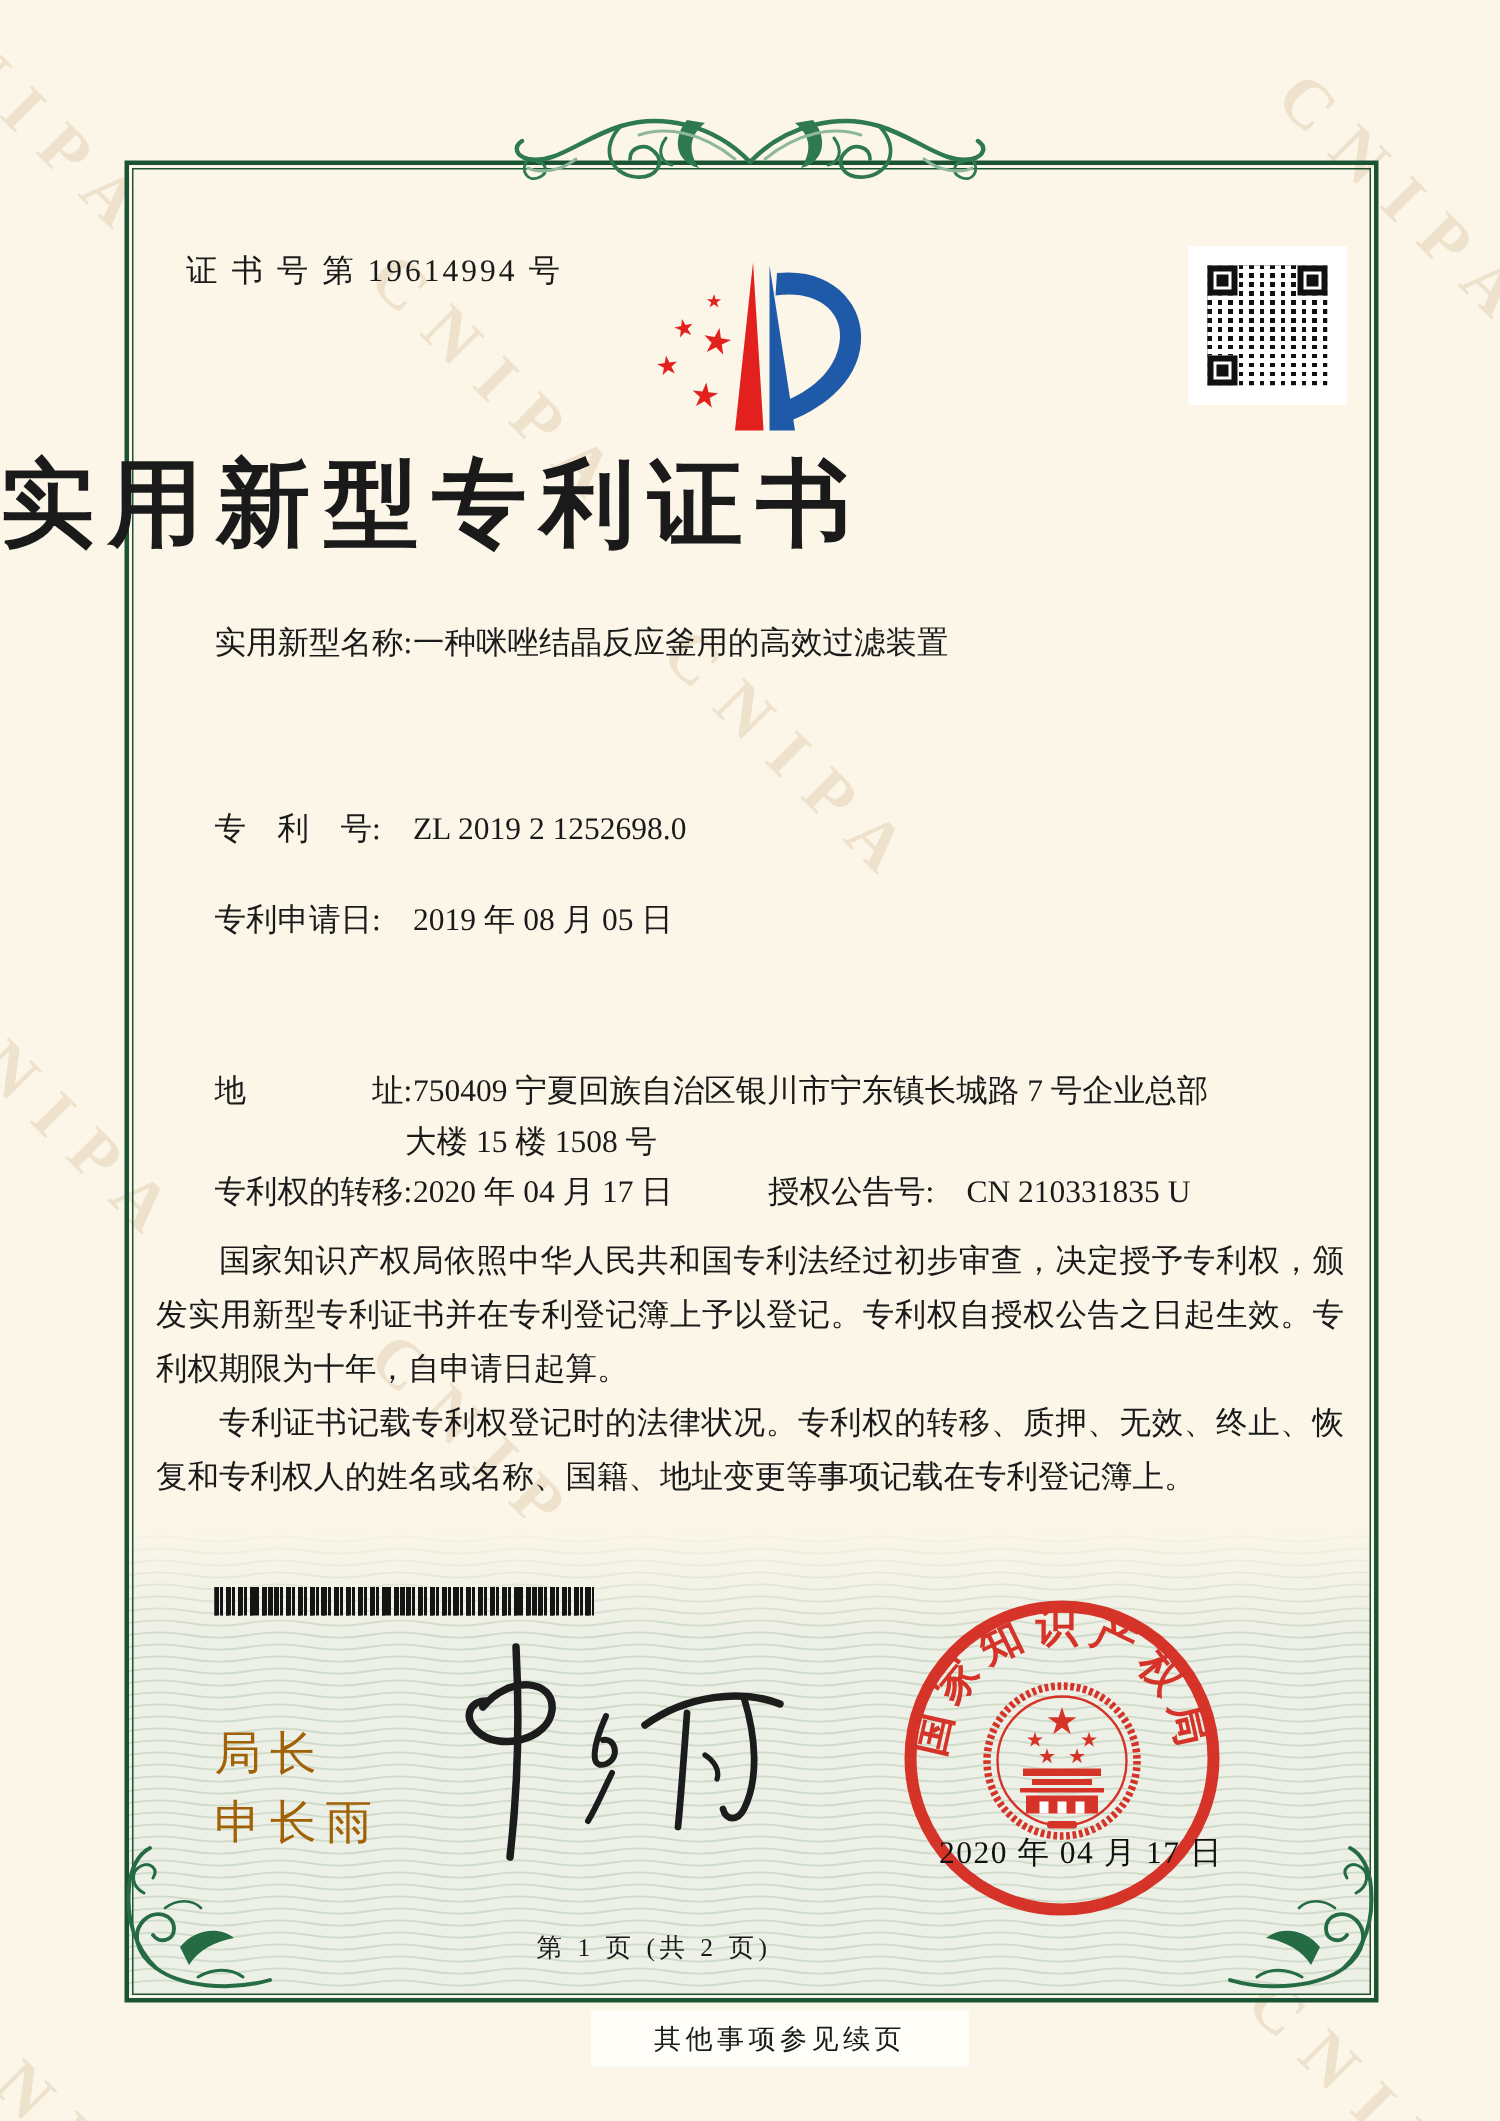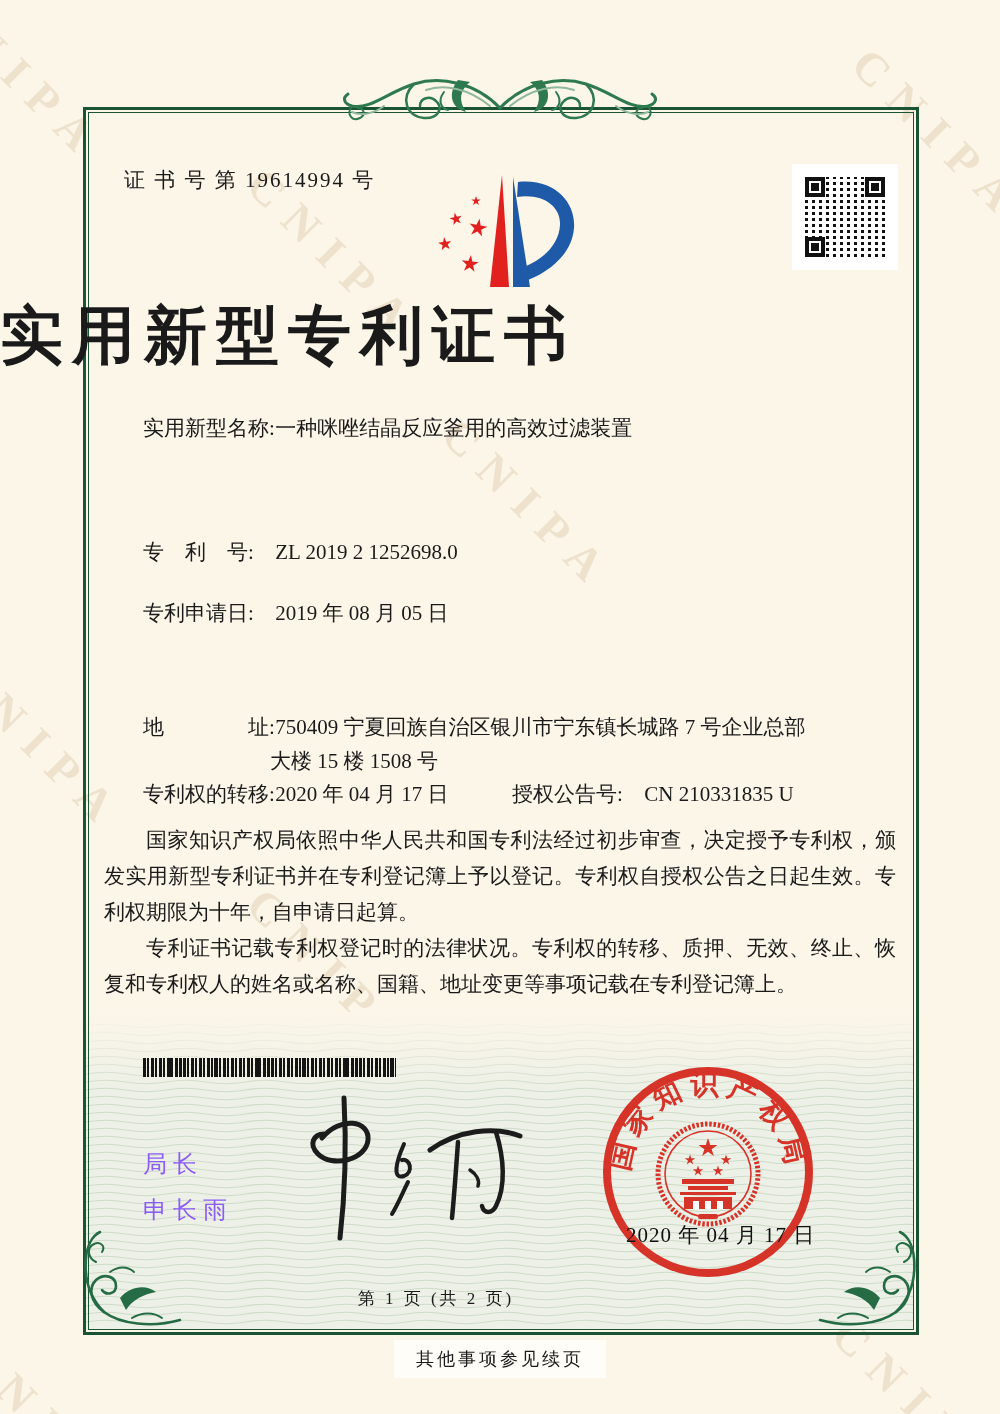--- a/index.html
+++ b/index.html
@@ -44,29 +44,29 @@
   
   .paras{position:absolute;left:104px;top:822px;width:792px;z-index:2;
     font-size:21px;line-height:36px;text-align:justify;}
   .paras p{margin:0;text-indent:2em;}
   
   .barcode{position:absolute;left:143px;top:1058px;width:253px;height:19px;z-index:2;
     background:
       repeating-linear-gradient(90deg,#141414 0 2px,transparent 2px 4px),
       repeating-linear-gradient(90deg,#141414 0 3px,transparent 3px 8px),
       repeating-linear-gradient(90deg,transparent 0 5px,#141414 5px 6px,transparent 6px 11px);}
-  .signer{position:absolute;left:143px;z-index:2;font-size:24px;letter-spacing:6px;
-    font-family:"Liberation Sans","DejaVu Sans",sans-serif;color:#8b5cf6;}
+  .signer{position:absolute;left:143px;z-index:2;font-size:31px;letter-spacing:6px;
+    font-family:"Liberation Sans","DejaVu Sans",sans-serif;color:#a16207;}
   .sig{position:absolute;left:262px;top:1086px;z-index:3;}
   .seal{position:absolute;left:598px;top:1062px;z-index:3;}
   .sealdate{position:absolute;left:626px;top:1221px;z-index:4;font-size:21px;letter-spacing:1px;
     color:#111;white-space:nowrap;}
   .pageinfo{position:absolute;left:0;top:1287px;width:872px;text-align:center;z-index:2;
     font-size:17px;letter-spacing:3px;}
-  .contbox{position:absolute;left:394px;top:1340px;width:212px;height:38px;z-index:2;background:#fffdf7;
+  .contbox{position:absolute;left:394px;top:1340px;width:252px;height:38px;z-index:2;background:#fffdf7;
     text-align:center;line-height:38px;font-size:18px;letter-spacing:3px;}
 </style>
 </head>
 <body>
 
 <div class="page">
 
   <div class="wm" style="left:-60px;top:-30px">CNIPA</div>
   <div class="wm" style="left:255px;top:150px">CNIPA</div>
   <div class="wm" style="left:450px;top:400px">CNIPA</div>

